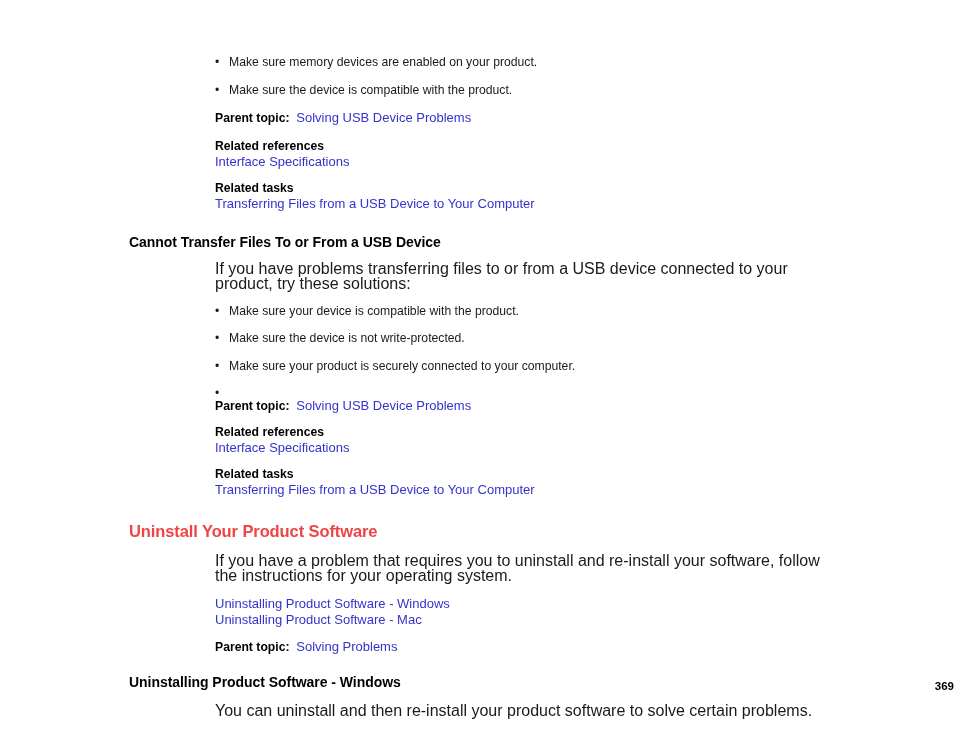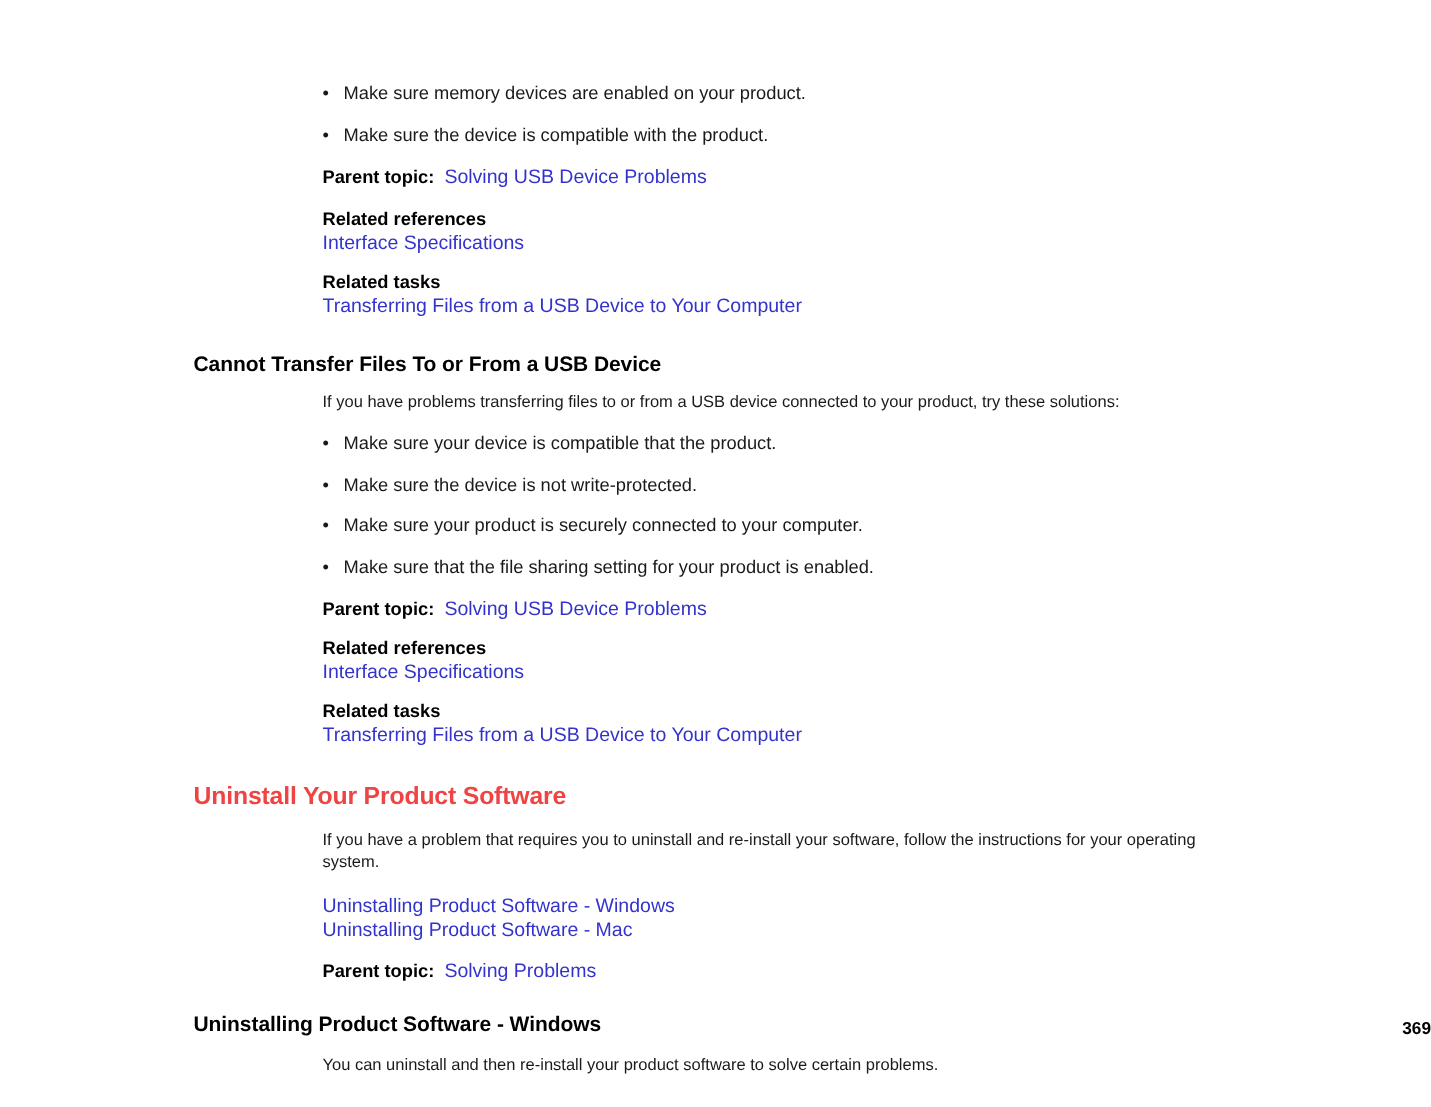--- a/index.html
+++ b/index.html
@@ -51,21 +51,21 @@
     line-height: 18px;
     letter-spacing: -0.05px;
   }
 
   
   .indent {
     margin-left: 86px;
   }
 
   p.body-text {
-    font-size: 11px;
+    font-size: 16px;
     line-height: 15.5px;
     margin: 0;
     padding: 0;
     color: #1a1a1a;
   }
 
   
   ul.bullets {
     list-style: none;
     margin: 0;
@@ -192,33 +192,32 @@
       <div class="gap-10"></div>
 
       <div class="indent">
         <p class="body-text" style="width:575px;">If you have problems transferring files to or from a USB device connected to your product, try these solutions:</p>
 
         <div class="gap-12"></div>
 
         <ul class="bullets">
           <li>
             <span class="bullet-dot">•</span>
-            <span>Make sure your device is compatible that the product.</span>
+            <span>Make sure your device is compatible with the product.</span>
           </li>
           <li>
             <span class="bullet-dot">•</span>
             <span>Make sure the device is not write-protected.</span>
           </li>
           <li>
             <span class="bullet-dot">•</span>
             <span>Make sure your product is securely connected to your computer.</span>
           </li>
           <li>
             <span class="bullet-dot">•</span>
-            <span>Make sure that the file sharing setting for your product is enabled.</span>
           </li>
         </ul>
 
         <div class="gap-12"></div>
 
         <div class="parent-topic">
           <span class="label">Parent topic:</span>
           <span>&nbsp;</span><a class="doclink" href="#">Solving USB Device Problems</a>
         </div>
 

